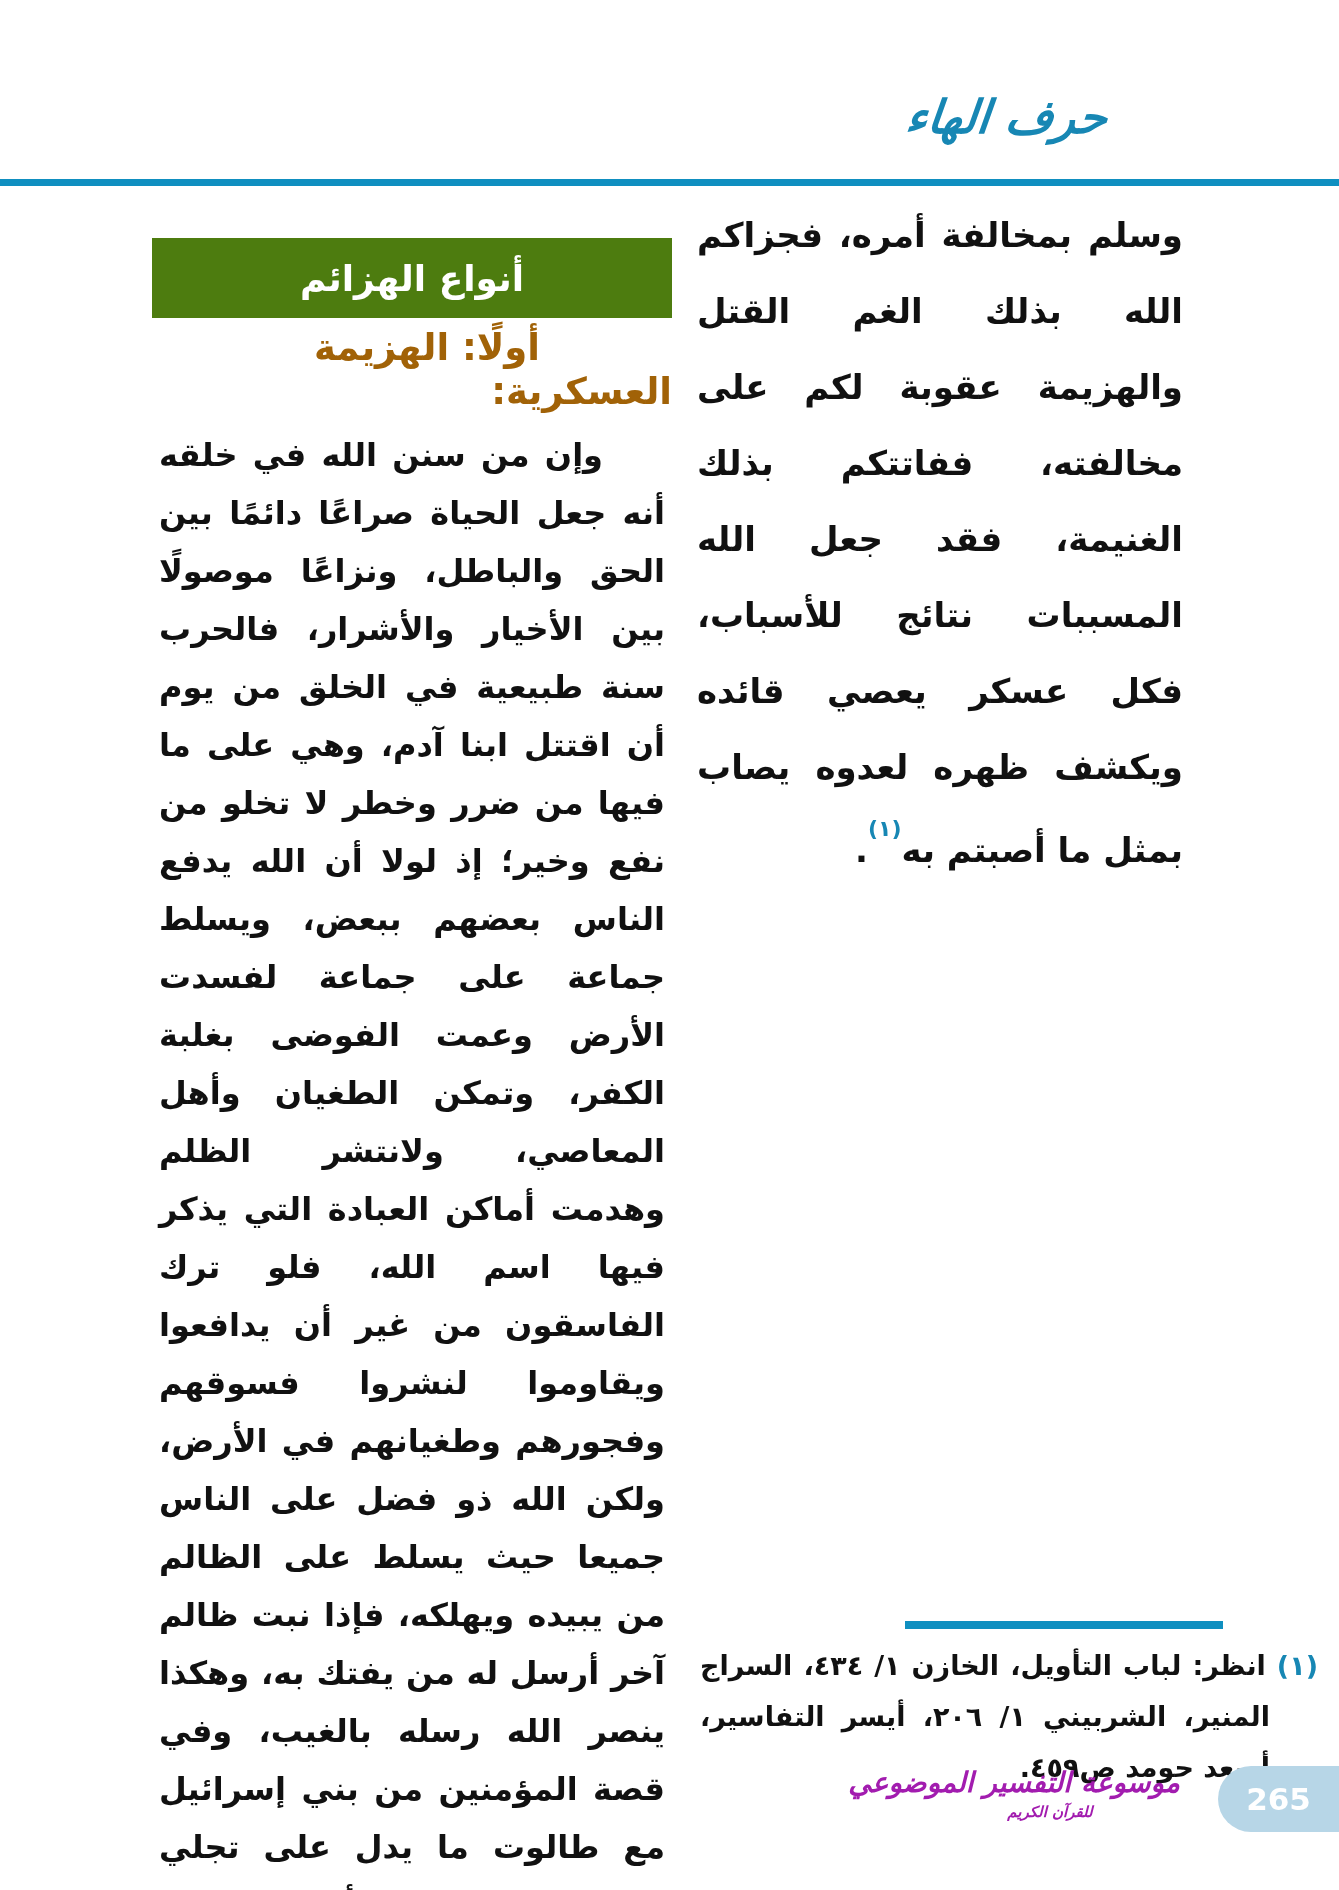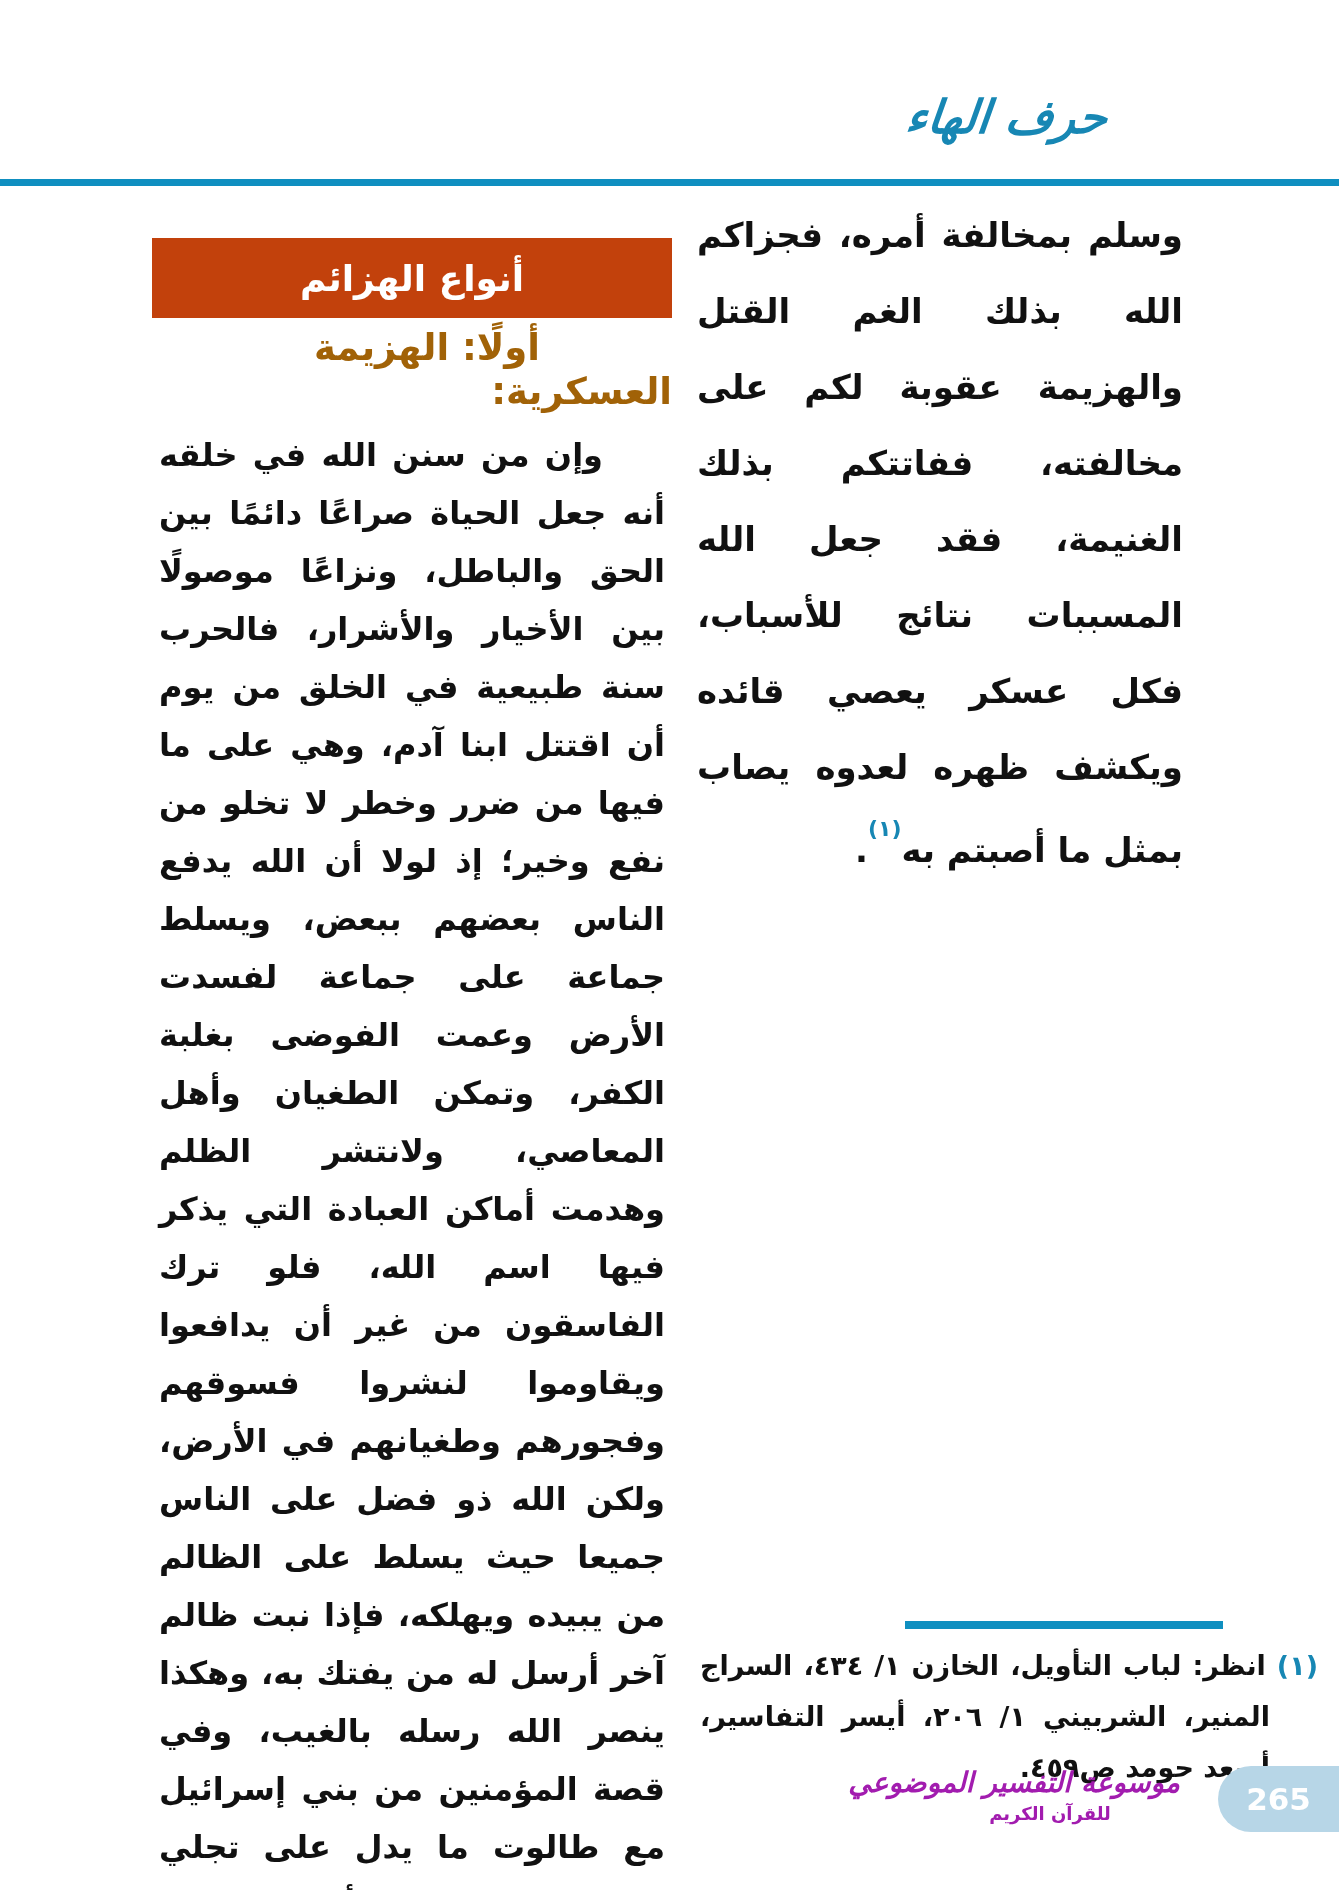--- a/index.html
+++ b/index.html
@@ -61,21 +61,21 @@
 
   
   .col-left {
     position: absolute;
     top: 238px;
     left: 152px;
     width: 520px;
   }
   .section-box {
     height: 80px;
-    background: #c2410c;
+    background: #4d7c0f;
     color: #ffffff;
     font-size: 36px;
     font-weight: bold;
     display: flex;
     align-items: center;
     justify-content: center;
   }
   .intro-line {
     margin-top: 22px;
     font-size: 34px;
@@ -133,22 +133,23 @@
     color: #a21caf;
   }
   .logo-main {
     font-size: 28px;
     font-weight: bold;
     font-style: italic;
     white-space: nowrap;
   }
   .logo-sub {
     margin-top: 4px;
-    font-size: 18px;
-    font-weight: bold;
+    font-size: 15px;
+    font-weight: bold;
+    font-style: italic;
   }
   .page-badge {
     position: absolute;
     top: 1766px;
     right: 0;
     width: 121px;
     height: 66px;
     background: #b7d6e7;
     border-radius: 38px 0 0 38px;
     color: #ffffff;

